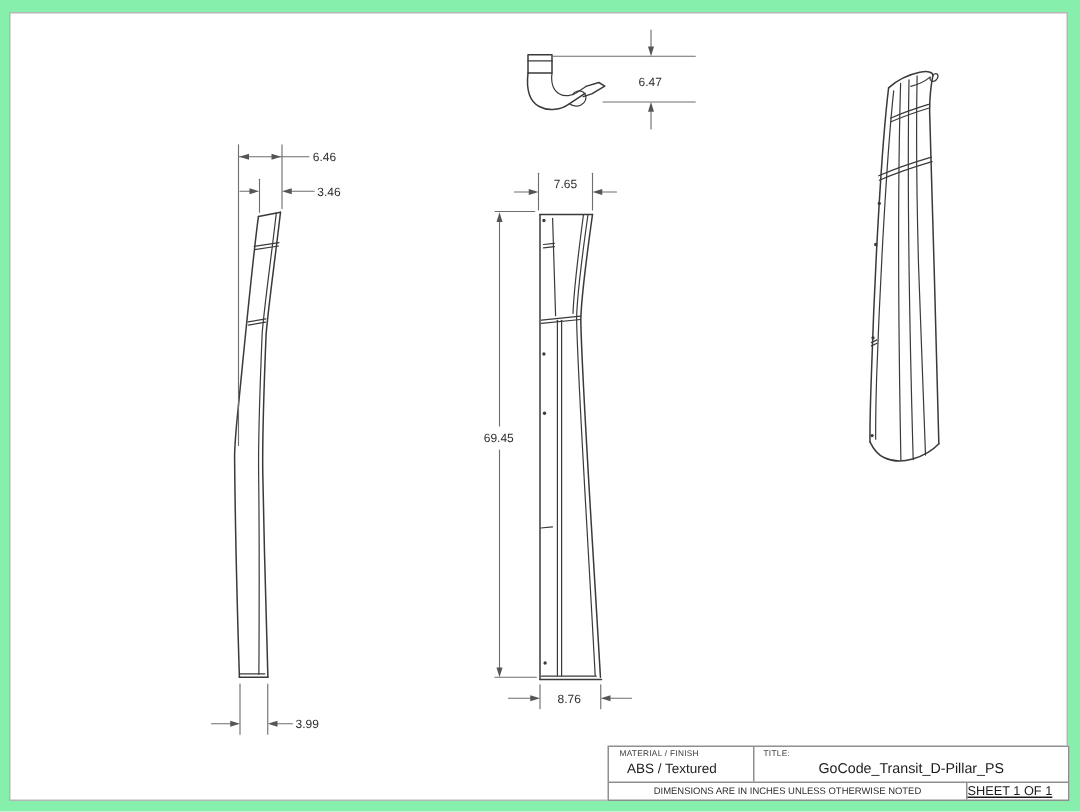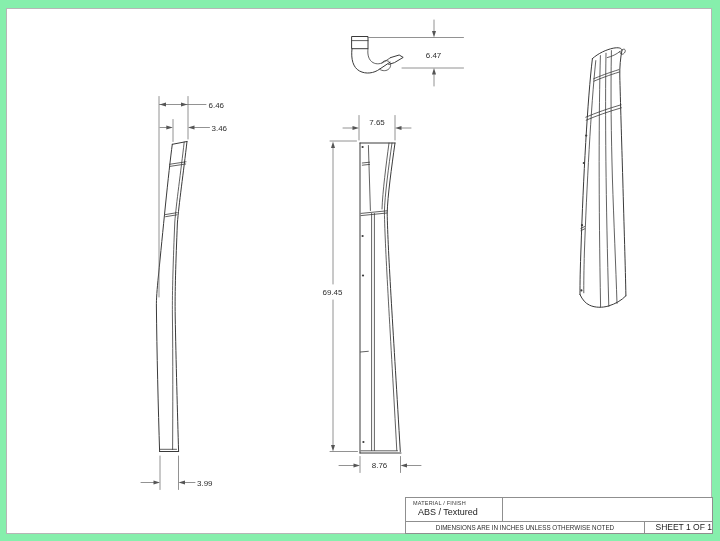--- a/index.html
+++ b/index.html
@@ -19,21 +19,21 @@
       border:1px solid #8f8f8f;box-sizing:border-box;}
   .tb-row-top{display:flex;height:23px;border-bottom:1px solid #8f8f8f;}
   .tb-cell-material{width:97px;border-right:1px solid #8f8f8f;padding:2px 0 0 7px;box-sizing:border-box;}
   .tb-cell-title{flex:1;padding:2px 6px 0 6px;box-sizing:border-box;}
   .tb-label{font-size:5.5px;color:#3a3a3a;letter-spacing:0.2px;}
   .tb-value-material{font-size:9px;color:#1c1c1c;margin-top:1px;padding-left:5px;white-space:nowrap;}
   .tb-value-title{font-size:9.5px;color:#1c1c1c;margin-top:1px;text-align:center;white-space:nowrap;}
   .tb-row-bottom{display:flex;height:11px;}
   .tb-cell-note{width:239px;border-right:1px solid #8f8f8f;box-sizing:border-box;
                 text-align:center;font-size:6.3px;color:#2e2e2e;line-height:11px;white-space:nowrap;}
-  .tb-cell-sheet{flex:1;text-align:right;font-size:8.5px;color:#1c1c1c;line-height:11px;white-space:nowrap;}
+  .tb-cell-sheet{flex:1;text-align:left;font-size:8.5px;color:#1c1c1c;line-height:11px;white-space:nowrap;text-decoration:underline;}
 </style>
 </head>
 <body>
 
 <div class="stage">
 
   <div class="sheet"></div>
 
   <svg class="linework" viewBox="0 0 720 541">
 
@@ -175,20 +175,24 @@
       </g>
     </g>
   </svg>
 
   <div class="tb">
     <div class="tb-row-top">
       <div class="tb-cell-material">
         <div class="tb-label">MATERIAL / FINISH</div>
         <div class="tb-value-material">ABS / Textured</div>
       </div>
+      <div class="tb-cell-title">
+        <div class="tb-label">TITLE:</div>
+        <div class="tb-value-title">GoCode_Transit_D-Pillar_PS</div>
+      </div>
     </div>
     <div class="tb-row-bottom">
       <div class="tb-cell-note">DIMENSIONS ARE IN INCHES UNLESS OTHERWISE NOTED</div>
       <div class="tb-cell-sheet">SHEET 1 OF 1</div>
     </div>
   </div>
 
 </div>
 
 </body></html>

